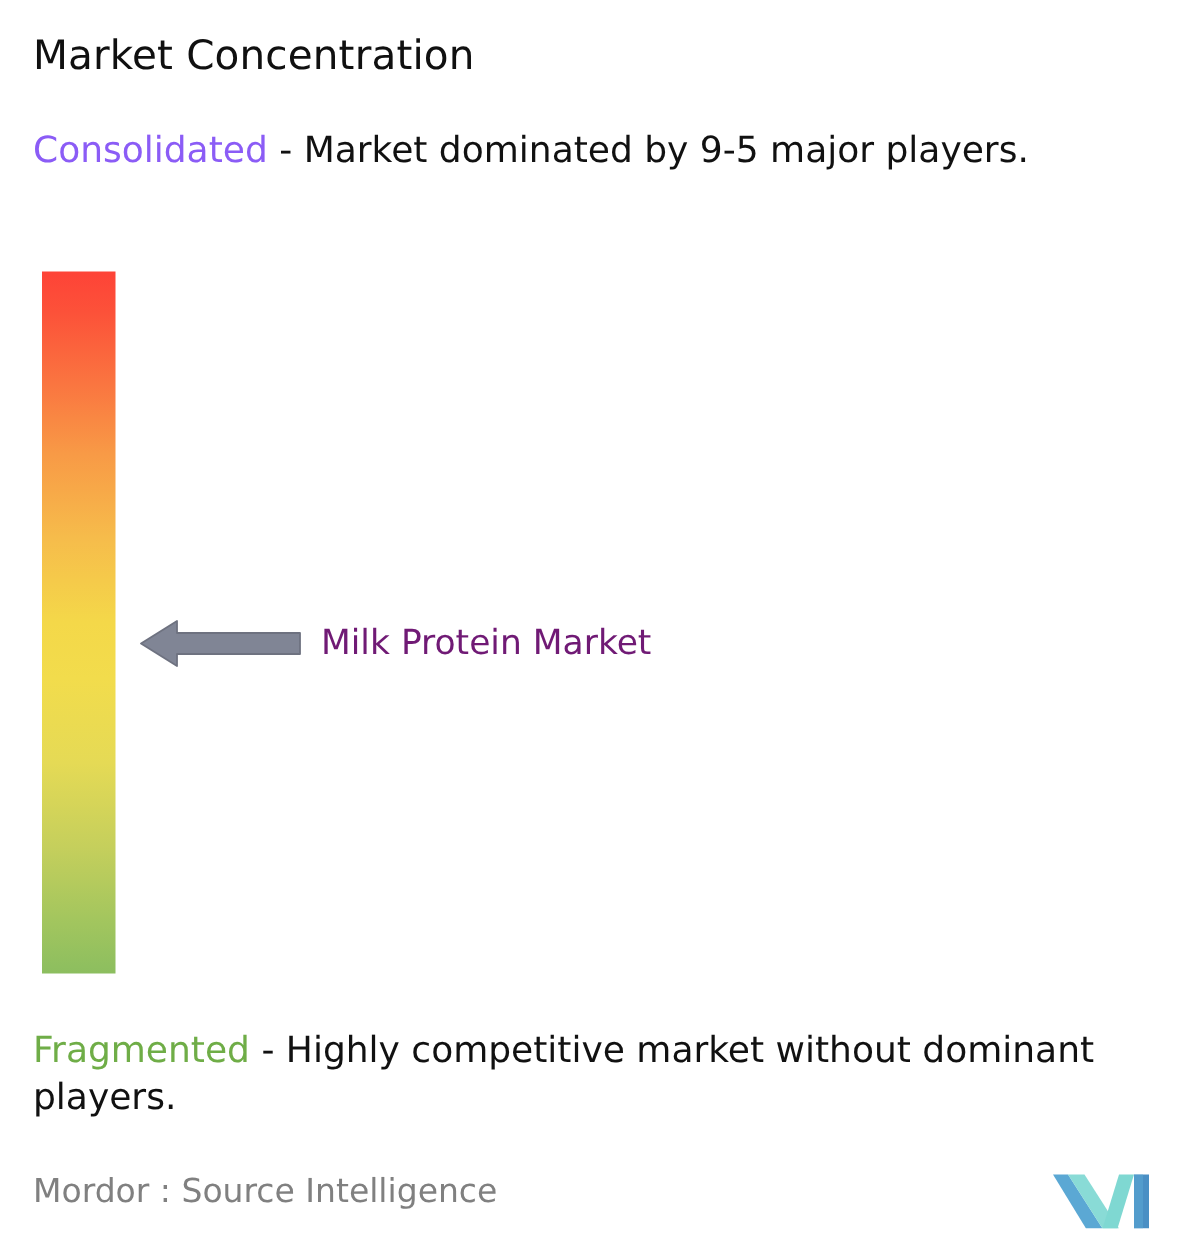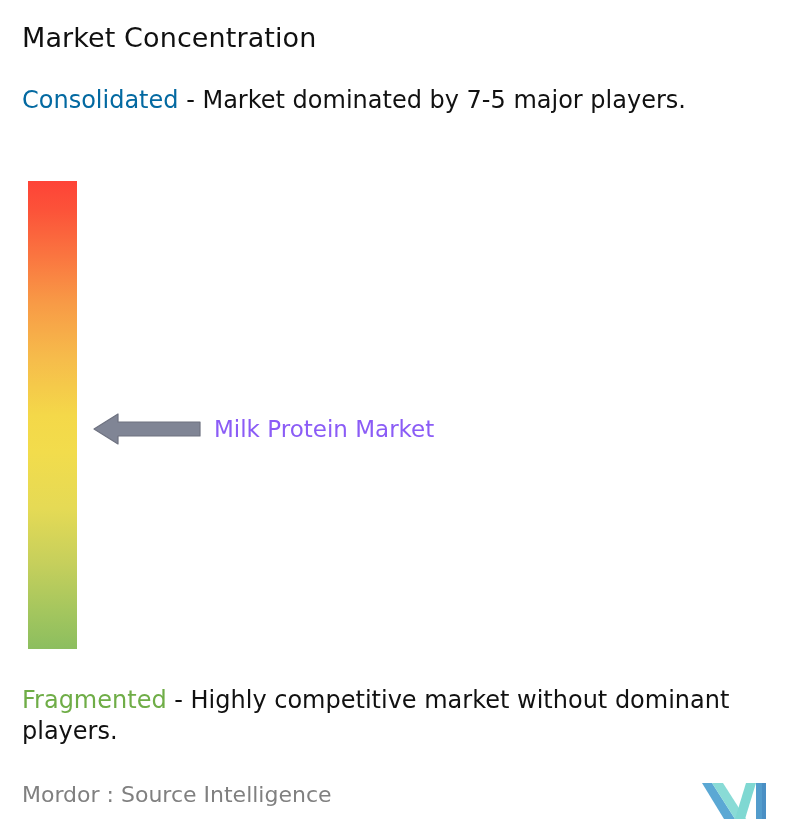--- a/index.html
+++ b/index.html
@@ -39,21 +39,21 @@
     position: absolute;
     left: 22px;
     top: 85px;
     width: 740px;
     font-size: 24px;
     line-height: 31px;
     color: #111111;
     font-weight: 400;
   }
   .term-consolidated {
-    color: #0369a1;
+    color: #8b5cf6;
   }
 
   
   .gradient-bar {
     position: absolute;
     left: 28px;
     top: 181px;
     width: 49px;
     height: 468px;
     background: linear-gradient(
@@ -83,21 +83,21 @@
   }
   .arrow-svg {
     display: block;
     width: 110px;
     height: 38px;
   }
   .pointer-label {
     margin-left: 12px;
     font-size: 23px;
     line-height: 28px;
-    color: #8b5cf6;
+    color: #701a75;
     white-space: nowrap;
   }
 
   
   .caption-bottom {
     position: absolute;
     left: 22px;
     top: 685px;
     width: 762px;
     font-size: 24px;
@@ -135,21 +135,21 @@
   }
   .logo svg { display: block; }
 </style>
 </head>
 <body>
 
 <div id="infographic">
 
   <div class="title">Market Concentration</div>
 
-  <div class="caption-top"><span class="term-consolidated">Consolidated</span><span>  - </span><span>Market dominated by 7-5 major players.</span></div>
+  <div class="caption-top"><span class="term-consolidated">Consolidated</span><span>  - </span><span>Market dominated by 9-5 major players.</span></div>
 
   <div class="gradient-bar"></div>
 
   <div class="pointer-row">
     <span class="arrow-icon-wrap">
       <svg class="arrow-svg" viewBox="0 0 110 38" xmlns="http://www.w3.org/2000/svg">
         <polygon points="2,19 26,4 26,12 108,12 108,26 26,26 26,34" fill="#808595" stroke="#6E7280" stroke-width="1.2" stroke-linejoin="round"></polygon>
       </svg>
     </span>
     <span class="pointer-label">Milk Protein Market</span>

